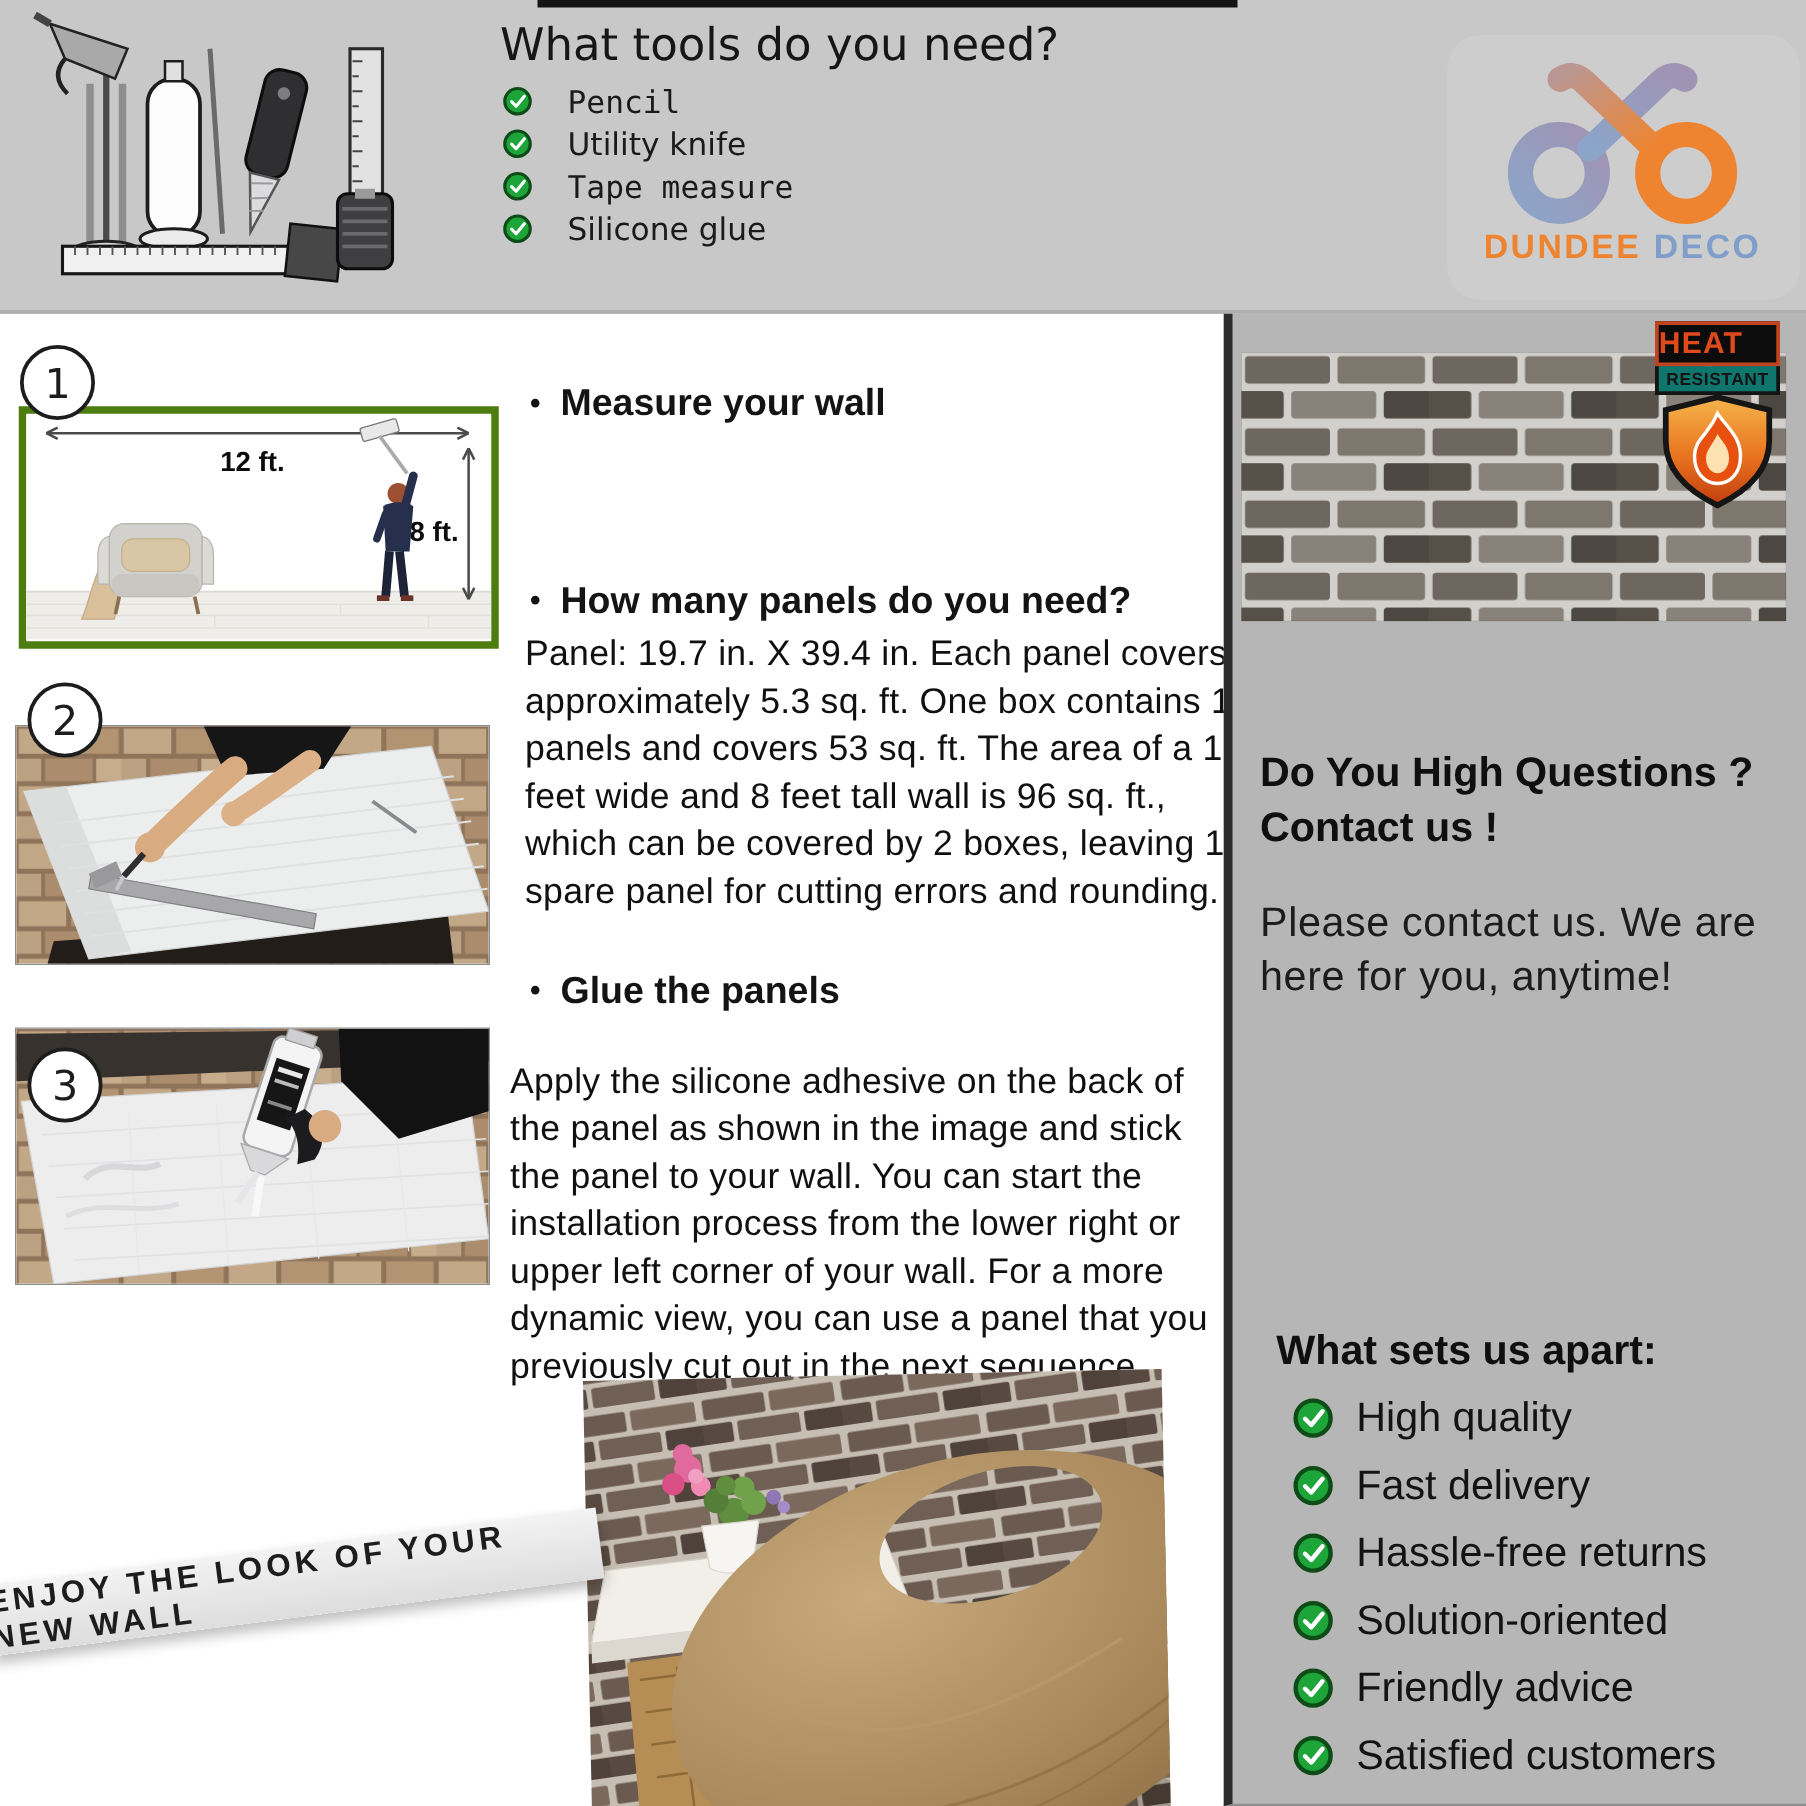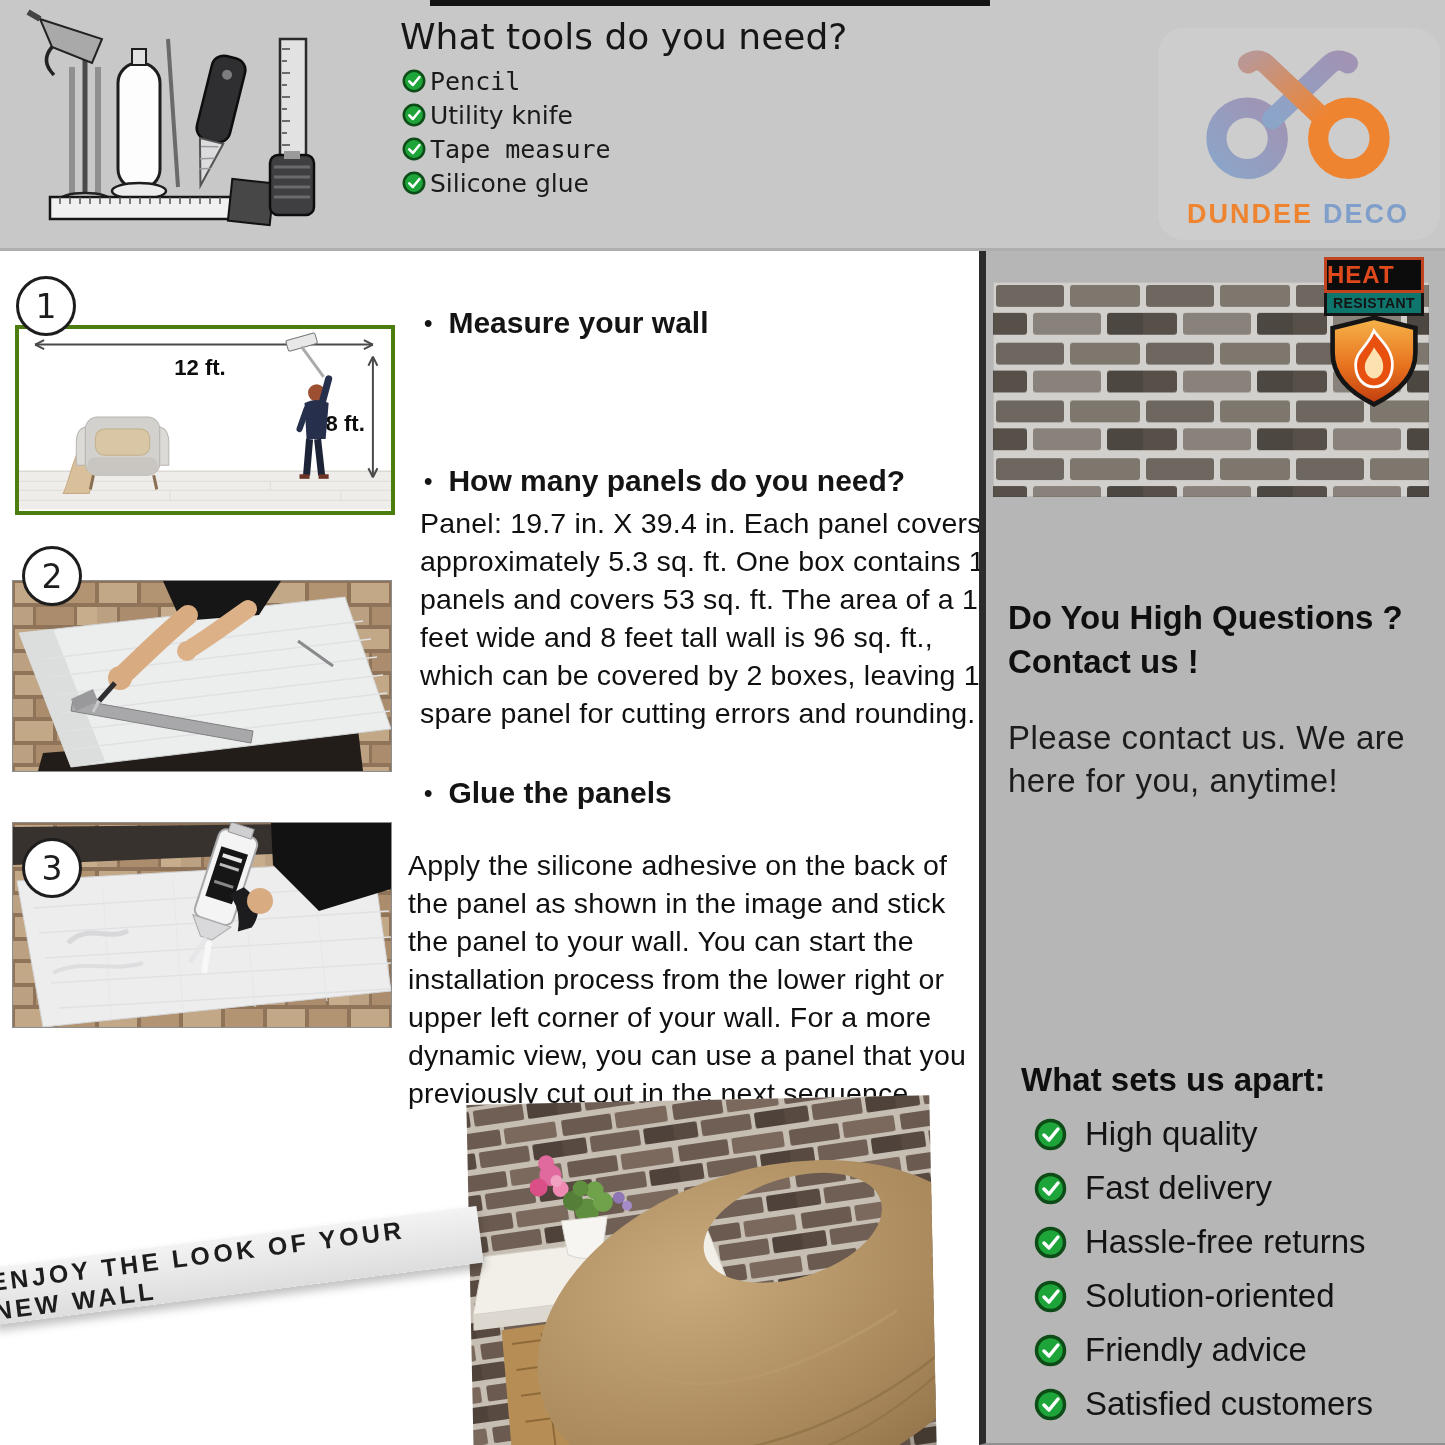--- a/index.html
+++ b/index.html
@@ -6,37 +6,37 @@
   #stage{position:relative;width:1445px;height:1445px;overflow:hidden;background:#fff;
          font-family:"Liberation Sans",sans-serif;color:#111;}
   .abs{position:absolute;}
 
   
   #top-band{left:0;top:0;width:1445px;height:251px;background:#c8c8c8;border-bottom:3px solid #aeaeae;box-sizing:border-box;}
   #top-notch{left:430px;top:0;width:560px;height:6px;background:#141414;}
   #tools-art{left:22px;top:4px;width:305px;height:230px;}
   #tools-title{left:400px;top:16px;font-family:"DejaVu Sans",sans-serif;font-size:36px;color:#161616;}
   #tools-list{left:402px;top:64px;display:flex;flex-direction:column;}
-  .tool-row{display:flex;align-items:center;gap:4px;height:34px;font-size:25px;color:#1a1a1a;}
+  .tool-row{display:flex;align-items:center;gap:28px;height:34px;font-size:25px;color:#1a1a1a;}
   .tool-row .mono{font-family:"DejaVu Sans Mono",monospace;}
   .tool-row .sans{font-family:"DejaVu Sans",sans-serif;}
   .chk{display:inline-flex;flex:0 0 auto;}
 
   #logo-card{left:1158px;top:28px;width:282px;height:212px;background:#cdcdcd;border-radius:26px;}
   #logo{left:1173px;top:40px;width:250px;height:196px;display:flex;flex-direction:column;align-items:center;}
-  #logo-word{font-weight:800;font-size:27px;letter-spacing:2px;display:flex;gap:10px;margin-top:19px;}
+  #logo-word{font-weight:800;font-size:27px;letter-spacing:2px;display:flex;gap:10px;margin-top:2px;}
 
   
   .step-badge{width:54px;height:54px;border:3px solid #1d1d1d;border-radius:50%;background:#fff;
               display:flex;align-items:center;justify-content:center;
               font-family:"DejaVu Sans",sans-serif;font-size:33px;color:#1d1d1d;z-index:5;}
   #badge-1{left:16px;top:276px;}
   #badge-2{left:22px;top:546px;}
   #badge-3{left:22px;top:838px;}
-  #img1{left:15px;top:325px;width:372px;height:182px;border:4px solid #4d7c0f;background:#fff;}
+  #img1{left:15px;top:325px;width:372px;height:182px;border:6px solid #4d7c0f;background:#fff;}
   #img2{left:12px;top:580px;width:378px;height:190px;border:1px solid #8d8d8d;}
   #img3{left:12px;top:822px;width:378px;height:204px;border:1px solid #8d8d8d;}
   #img1 svg,#img2 svg,#img3 svg,#photo svg,#sb-brick svg,#tools-art svg,#logo-mark svg{display:block;width:100%;height:100%;}
 
   #banner{left:-10px;top:1237px;width:492px;height:57px;transform:rotate(-7.3deg);
           background:linear-gradient(180deg,#f3f3f3,#dddddd);box-shadow:0 6px 10px rgba(0,0,0,.25);
           display:flex;align-items:center;justify-content:center;z-index:6;
           font-size:25px;font-weight:700;letter-spacing:3.5px;color:#1d1d1d;}
 
   #photo{left:470px;top:1100px;width:463px;height:352px;transform:rotate(-1.2deg);overflow:hidden;background:#fff;z-index:2;}

